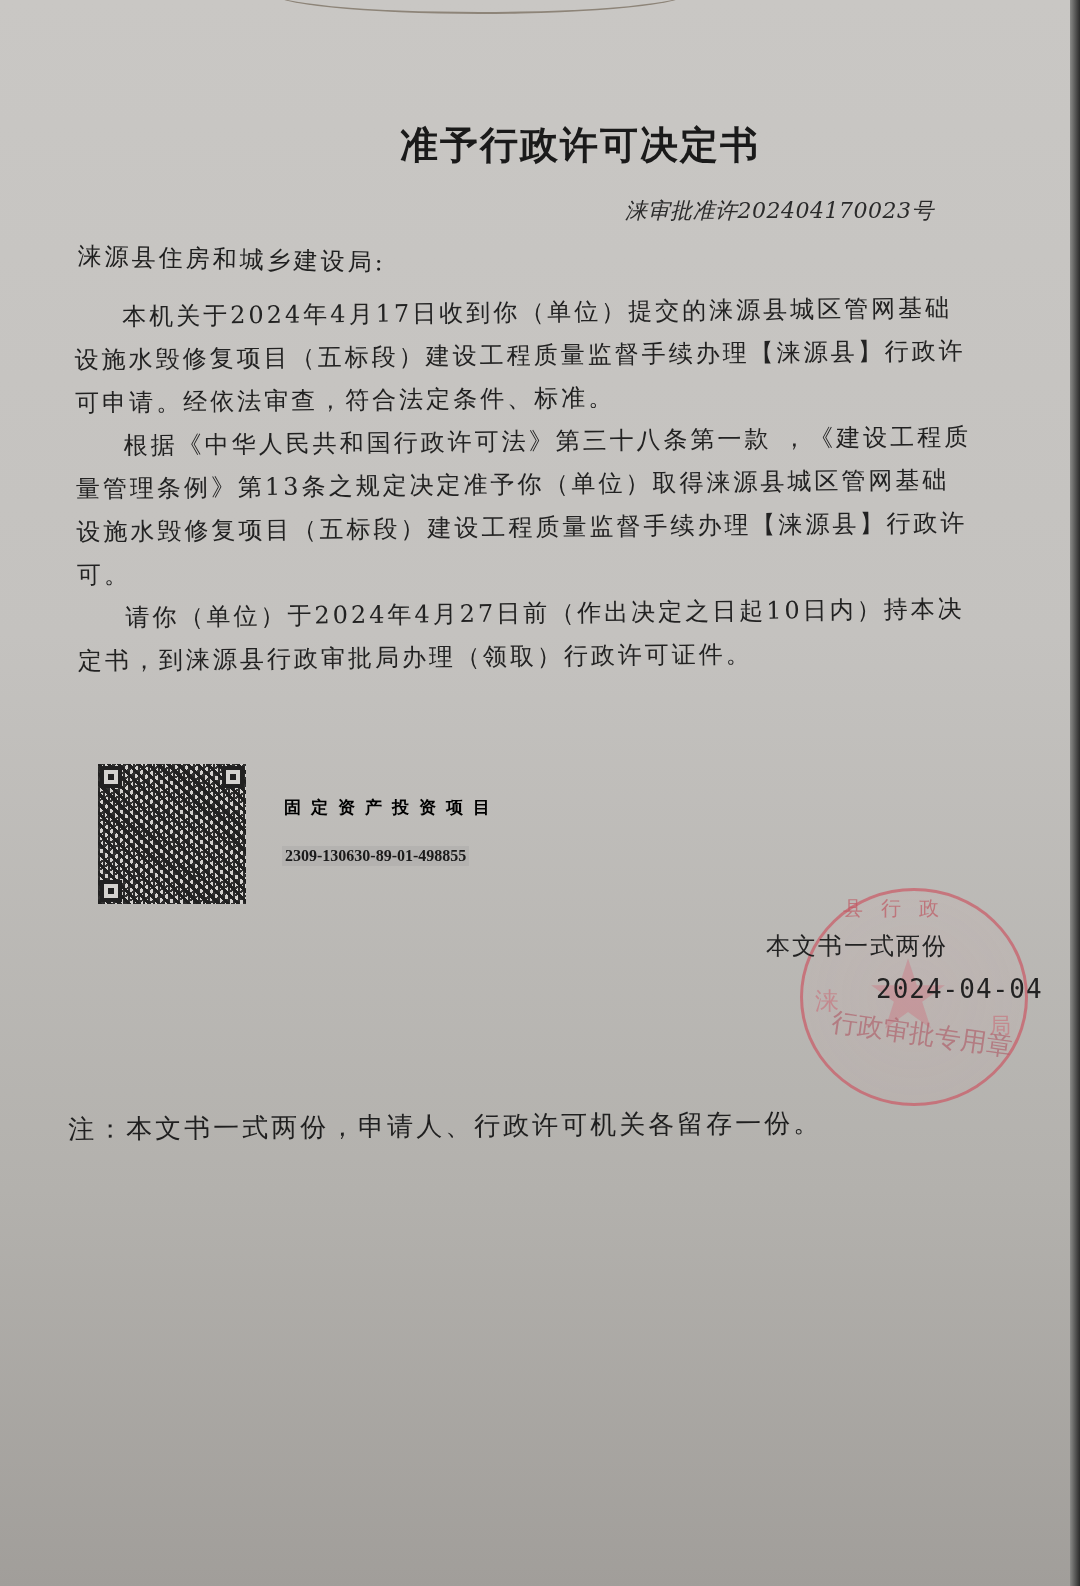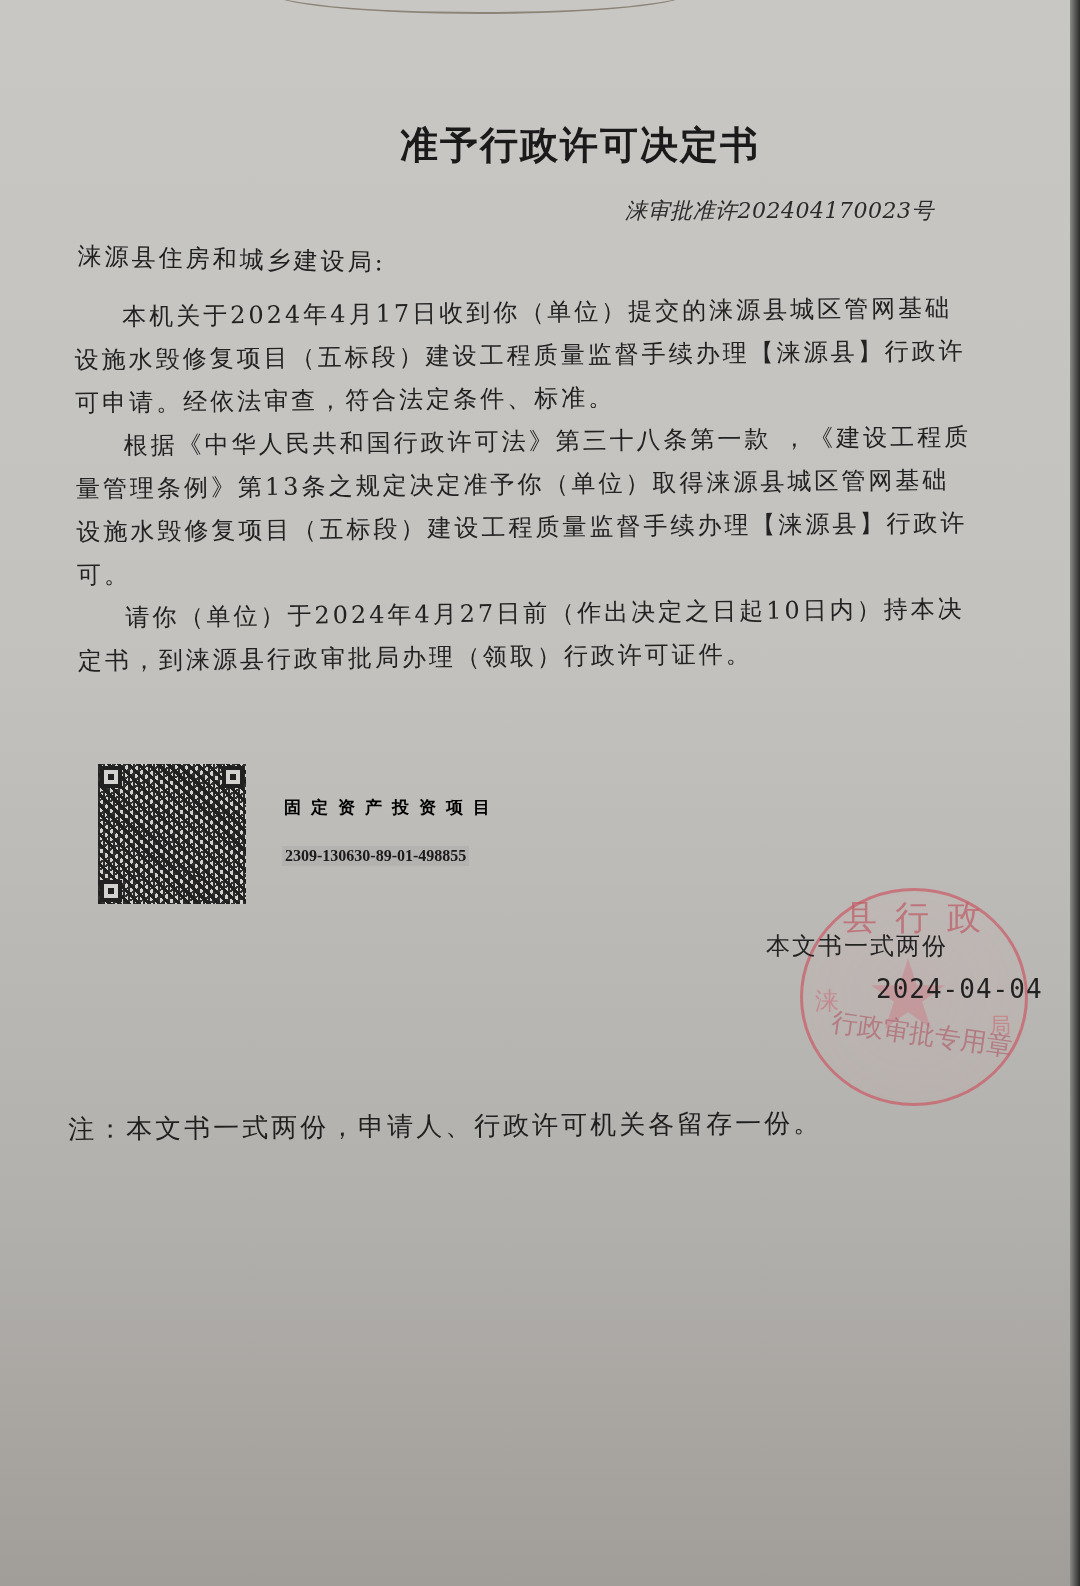--- a/index.html
+++ b/index.html
@@ -56,21 +56,21 @@
     .seal {
       position: absolute; left: 800px; top: 888px; width: 228px; height: 218px; border-radius: 50%;
       border: 3px solid rgba(200,95,105,0.75); box-sizing: border-box;
       background: radial-gradient(circle, rgba(220,160,165,0.12), rgba(220,160,165,0.05));
     }
     .seal-star {
       position: absolute; left: 62px; top: 48px; font-size: 96px; color: rgba(205,120,130,0.45);
       font-family: "DejaVu Sans", sans-serif;
     }
     .seal-arc {
-      position: absolute; left: 40px; top: 4px; font-size: 34px; color: rgba(190,90,100,0.7);
+      position: absolute; left: 40px; top: 4px; font-size: 20px; color: rgba(190,90,100,0.7);
       letter-spacing: 18px; font-family: "DejaVu Serif", serif;
     }
     .seal-bottom {
       position: absolute; left: 28px; top: 126px; font-size: 26px; color: rgba(175,100,110,0.7);
       transform: rotate(8deg); letter-spacing: 0px;
     }
     .seal-side-l { position: absolute; left: 12px; top: 94px; font-size: 24px; color: rgba(200,110,120,0.6); }
     .seal-side-r { position: absolute; left: 186px; top: 120px; font-size: 22px; color: rgba(200,110,120,0.6); }
     .sig-org {
       position: absolute; left: 766px; top: 930px; font-size: 24px; letter-spacing: 2px; color: #222;

